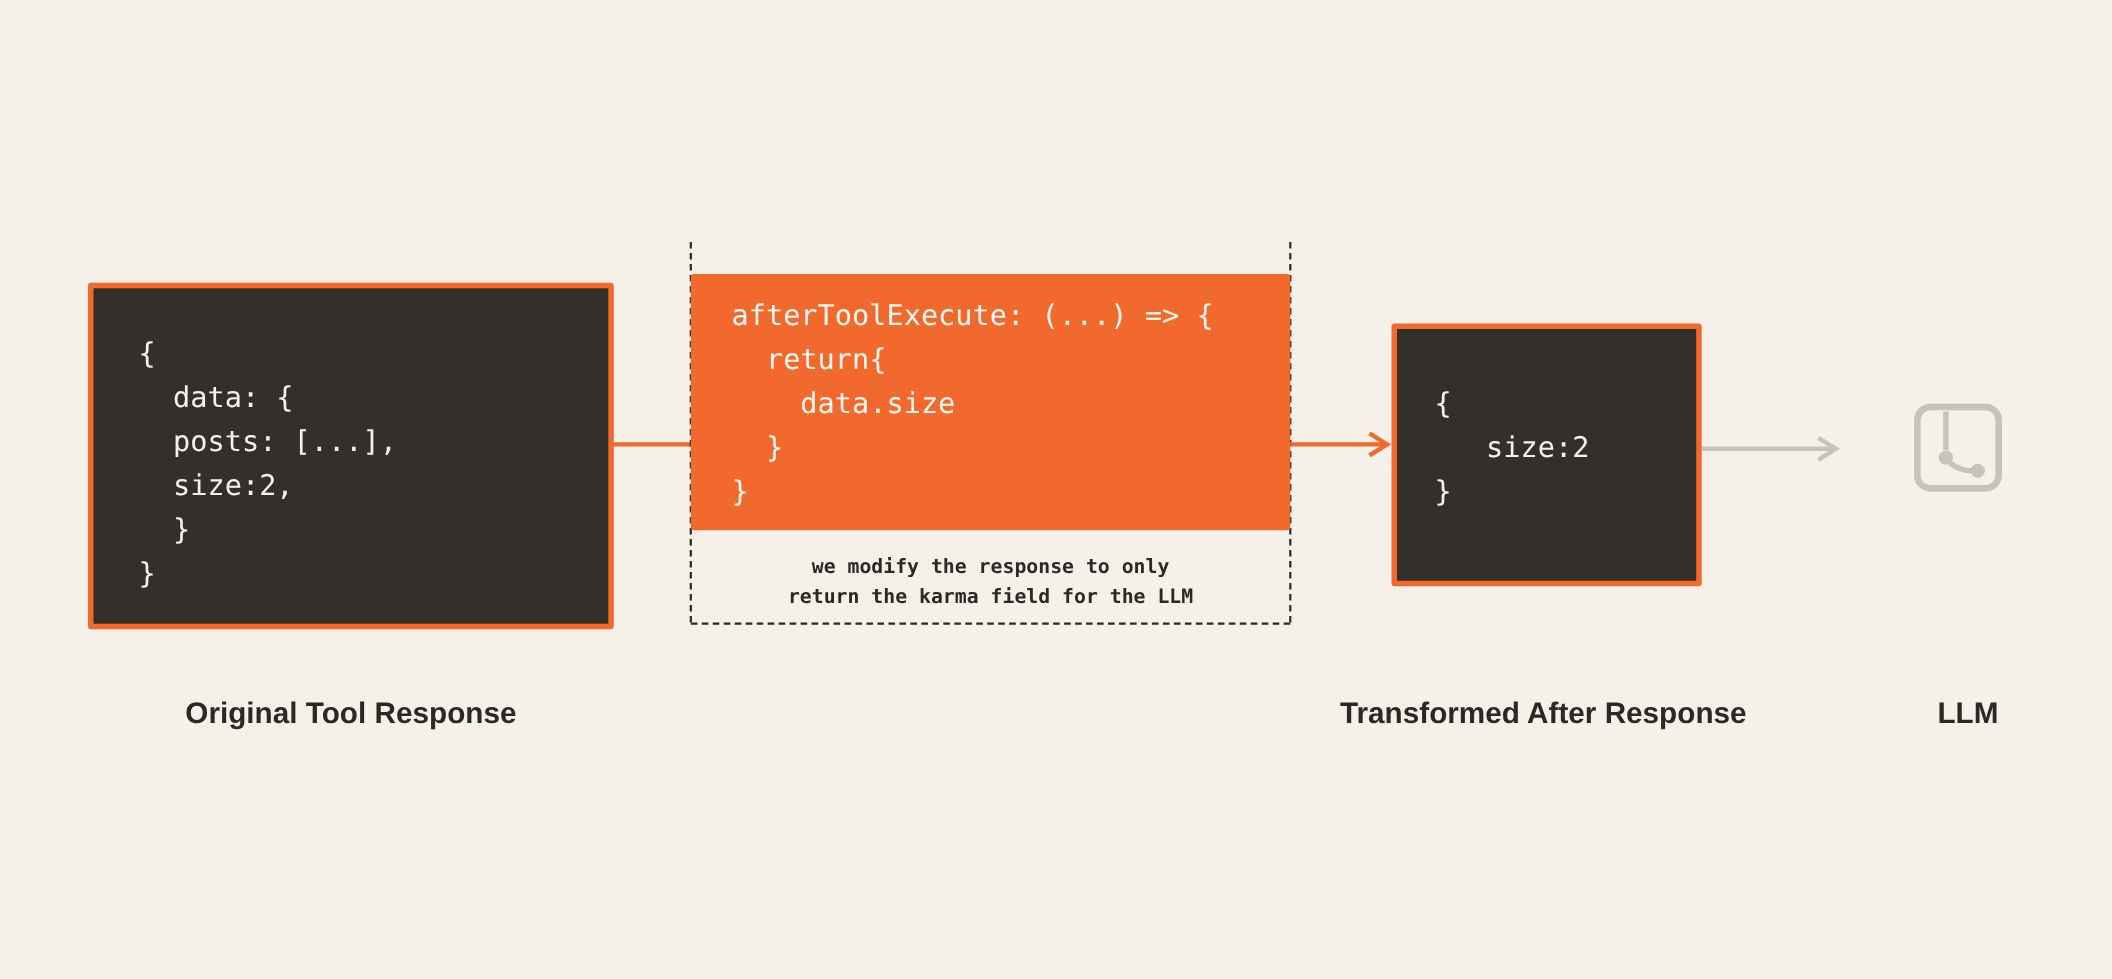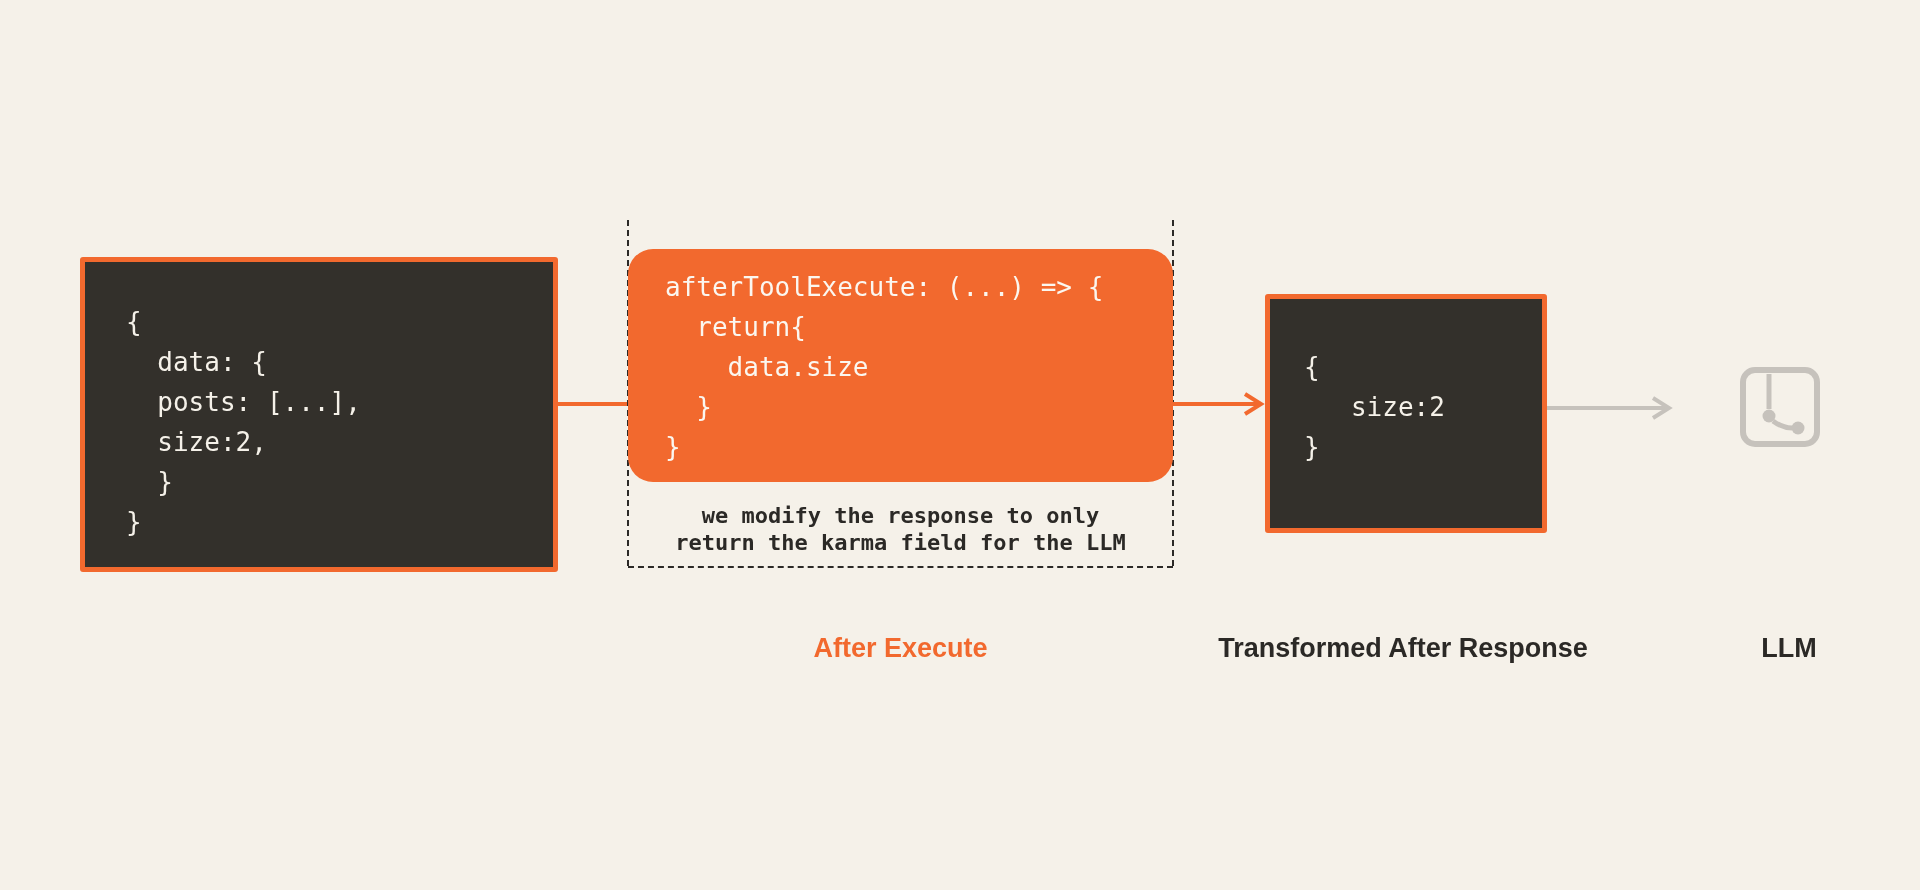--- a/index.html
+++ b/index.html
@@ -27,21 +27,20 @@
   }
   .dark-box {
     background: #33302B;
     border: 5px solid #F2692E;
     z-index: 2;
   }
   .dark-box pre { color: #F5F1E9; }
   .orange-box {
     background: #F2692E;
     z-index: 2;
-    border-radius: 25px;
   }
   .orange-box pre { color: #FBF7F0; }
 
   .box-original   { left: 80px;  top: 257px; width: 478px; height: 315px; padding: 40px 0 0 41px; }
   .box-after      { left: 628px; top: 249px; width: 545px; height: 233px; padding: 18px 0 0 37px; }
   .box-transformed{ left: 1265px; top: 294px; width: 282px; height: 239px; padding: 48px 0 0 34px; }
 
   .dash-v {
     position: absolute;
     width: 0;
@@ -56,21 +55,21 @@
   }
   .dash-left  { left: 627px;  top: 220px; height: 346px; }
   .dash-right { left: 1172px; top: 220px; height: 346px; }
   .dash-bottom{ left: 628px;  top: 566px; width: 545px; }
 
   .annotation {
     position: absolute;
     left: 628px; top: 502px; width: 545px;
     font-family: "DejaVu Sans Mono", monospace;
     font-weight: bold;
-    font-size: 22px;
+    font-size: 18px;
     line-height: 27px;
     color: #2B2926;
     text-align: center;
     white-space: pre-line;
     z-index: 3;
   }
 
   .label {
     position: absolute;
     top: 633px;
@@ -144,17 +143,17 @@
   <div class="llm-icon-wrap">
     <svg width="86" height="86" viewBox="0 0 86 86">
       <rect x="6" y="6" width="74" height="74" rx="12" fill="none" stroke="#C6C2BC" stroke-width="6"></rect>
       <line x1="32" y1="10" x2="32" y2="45" stroke="#C6C2BC" stroke-width="5"></line>
       <circle cx="32" cy="52" r="6.5" fill="#C6C2BC"></circle>
       <path d="M36 57 C 44 63, 50 64, 55 64" fill="none" stroke="#C6C2BC" stroke-width="5"></path>
       <circle cx="61" cy="64" r="6.5" fill="#C6C2BC"></circle>
     </svg>
   </div>
 
-  <div class="label label-after">After Execute</div>
+  <div class="label label-original">Original Tool Response</div>
   <div class="label label-transformed">Transformed After Response</div>
   <div class="label label-llm">LLM</div>
 
 </div>
 
 </body></html>

